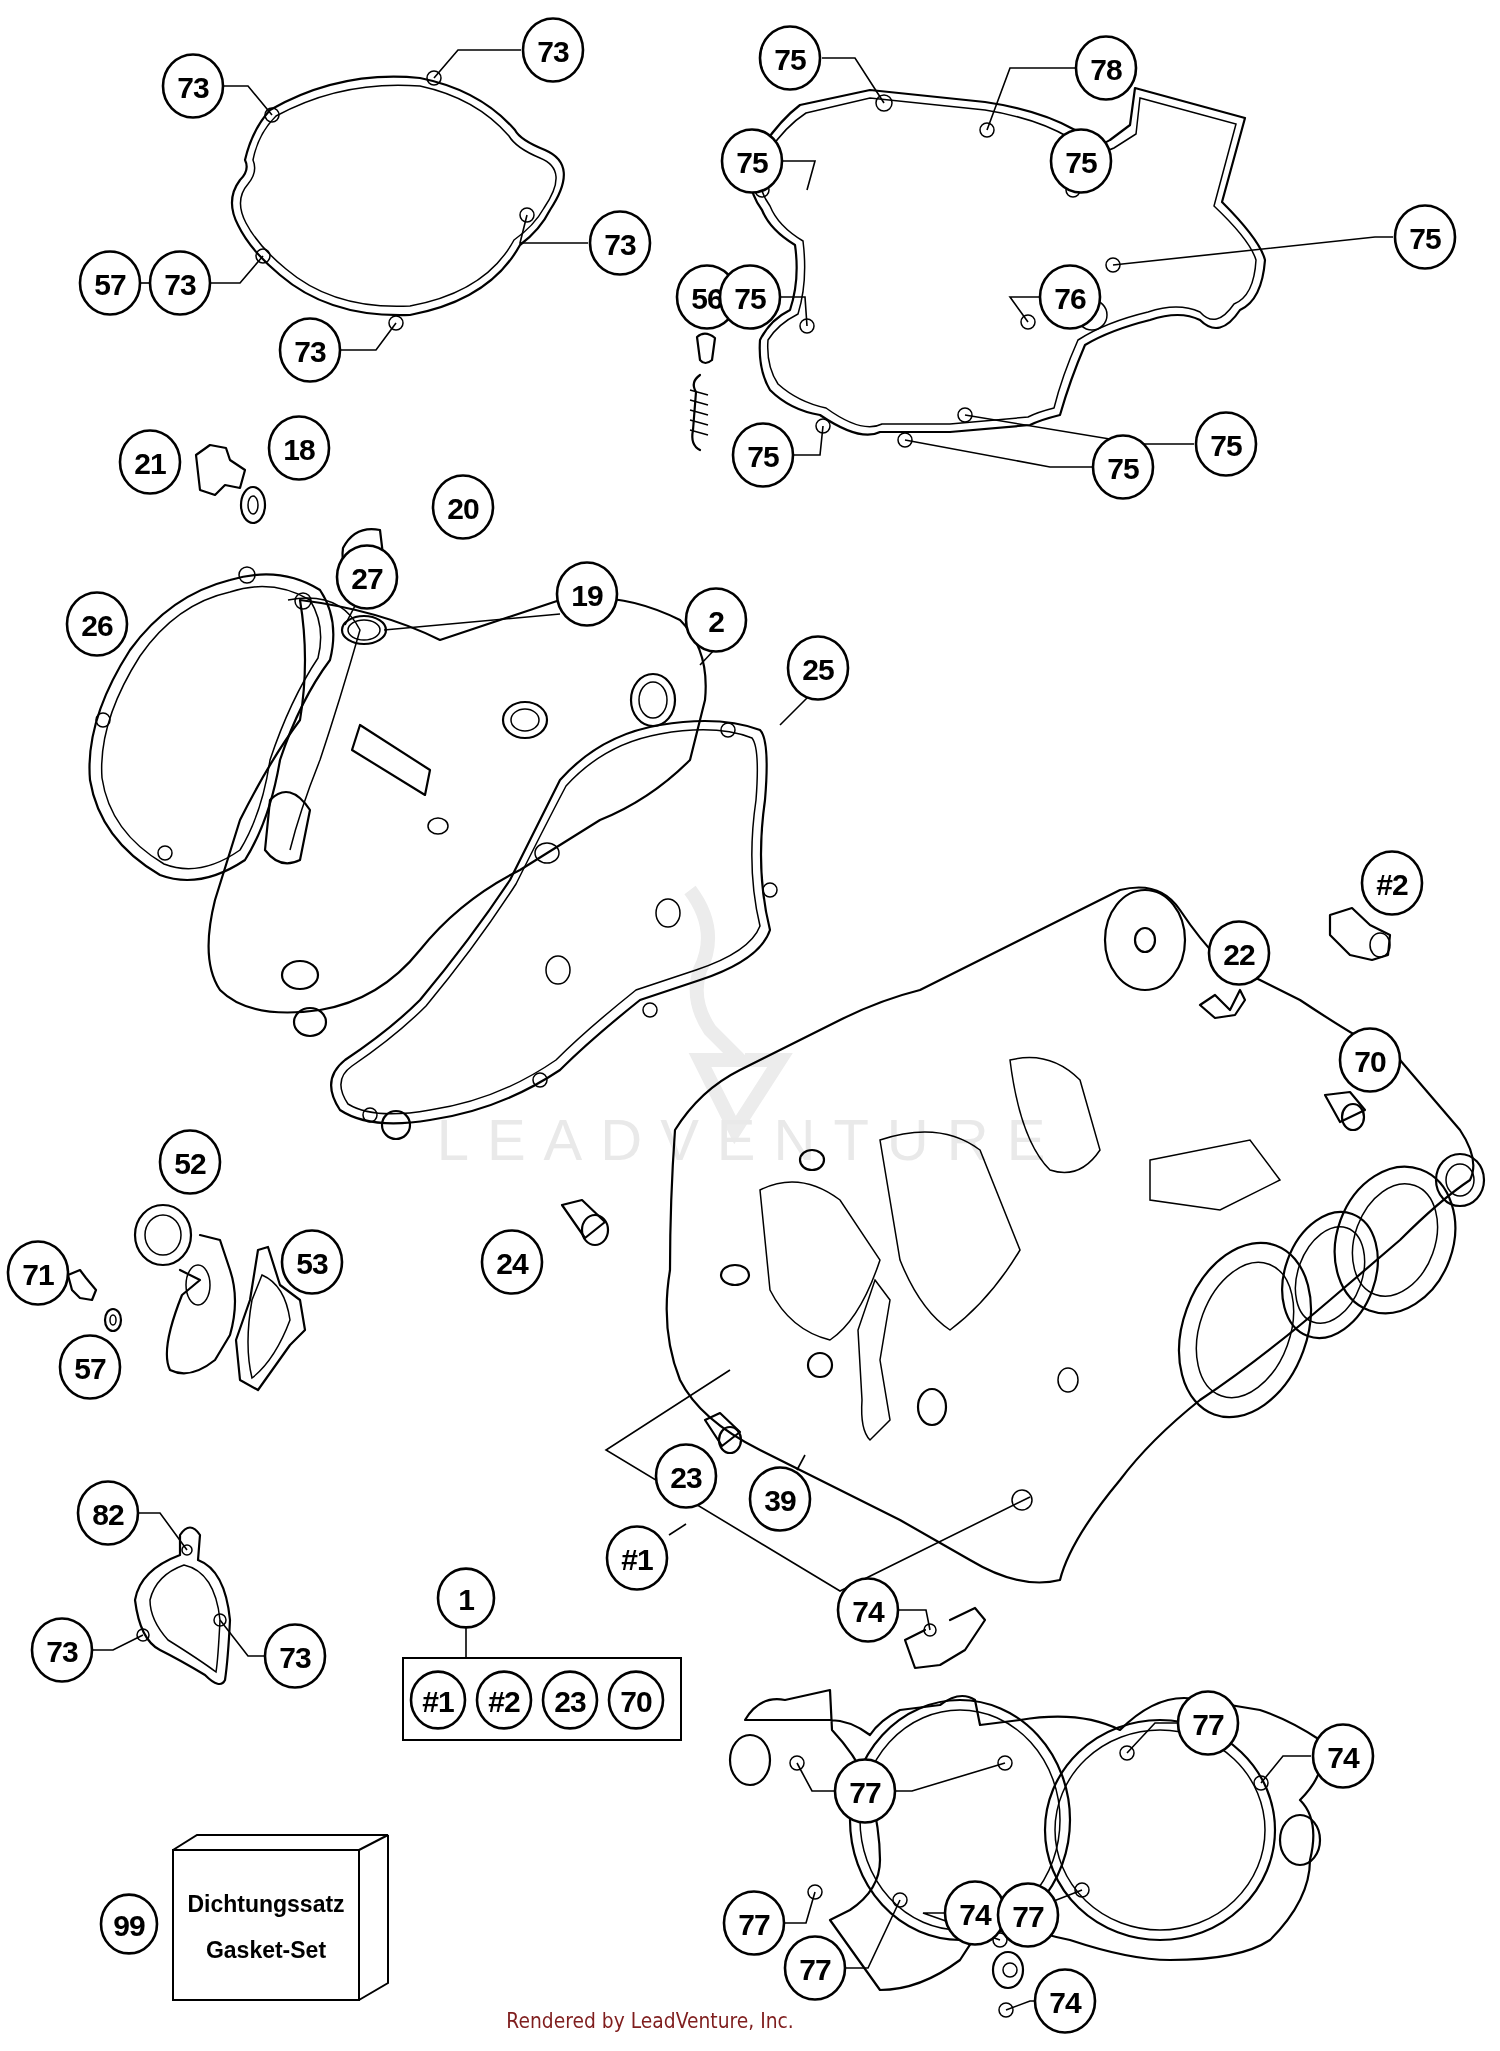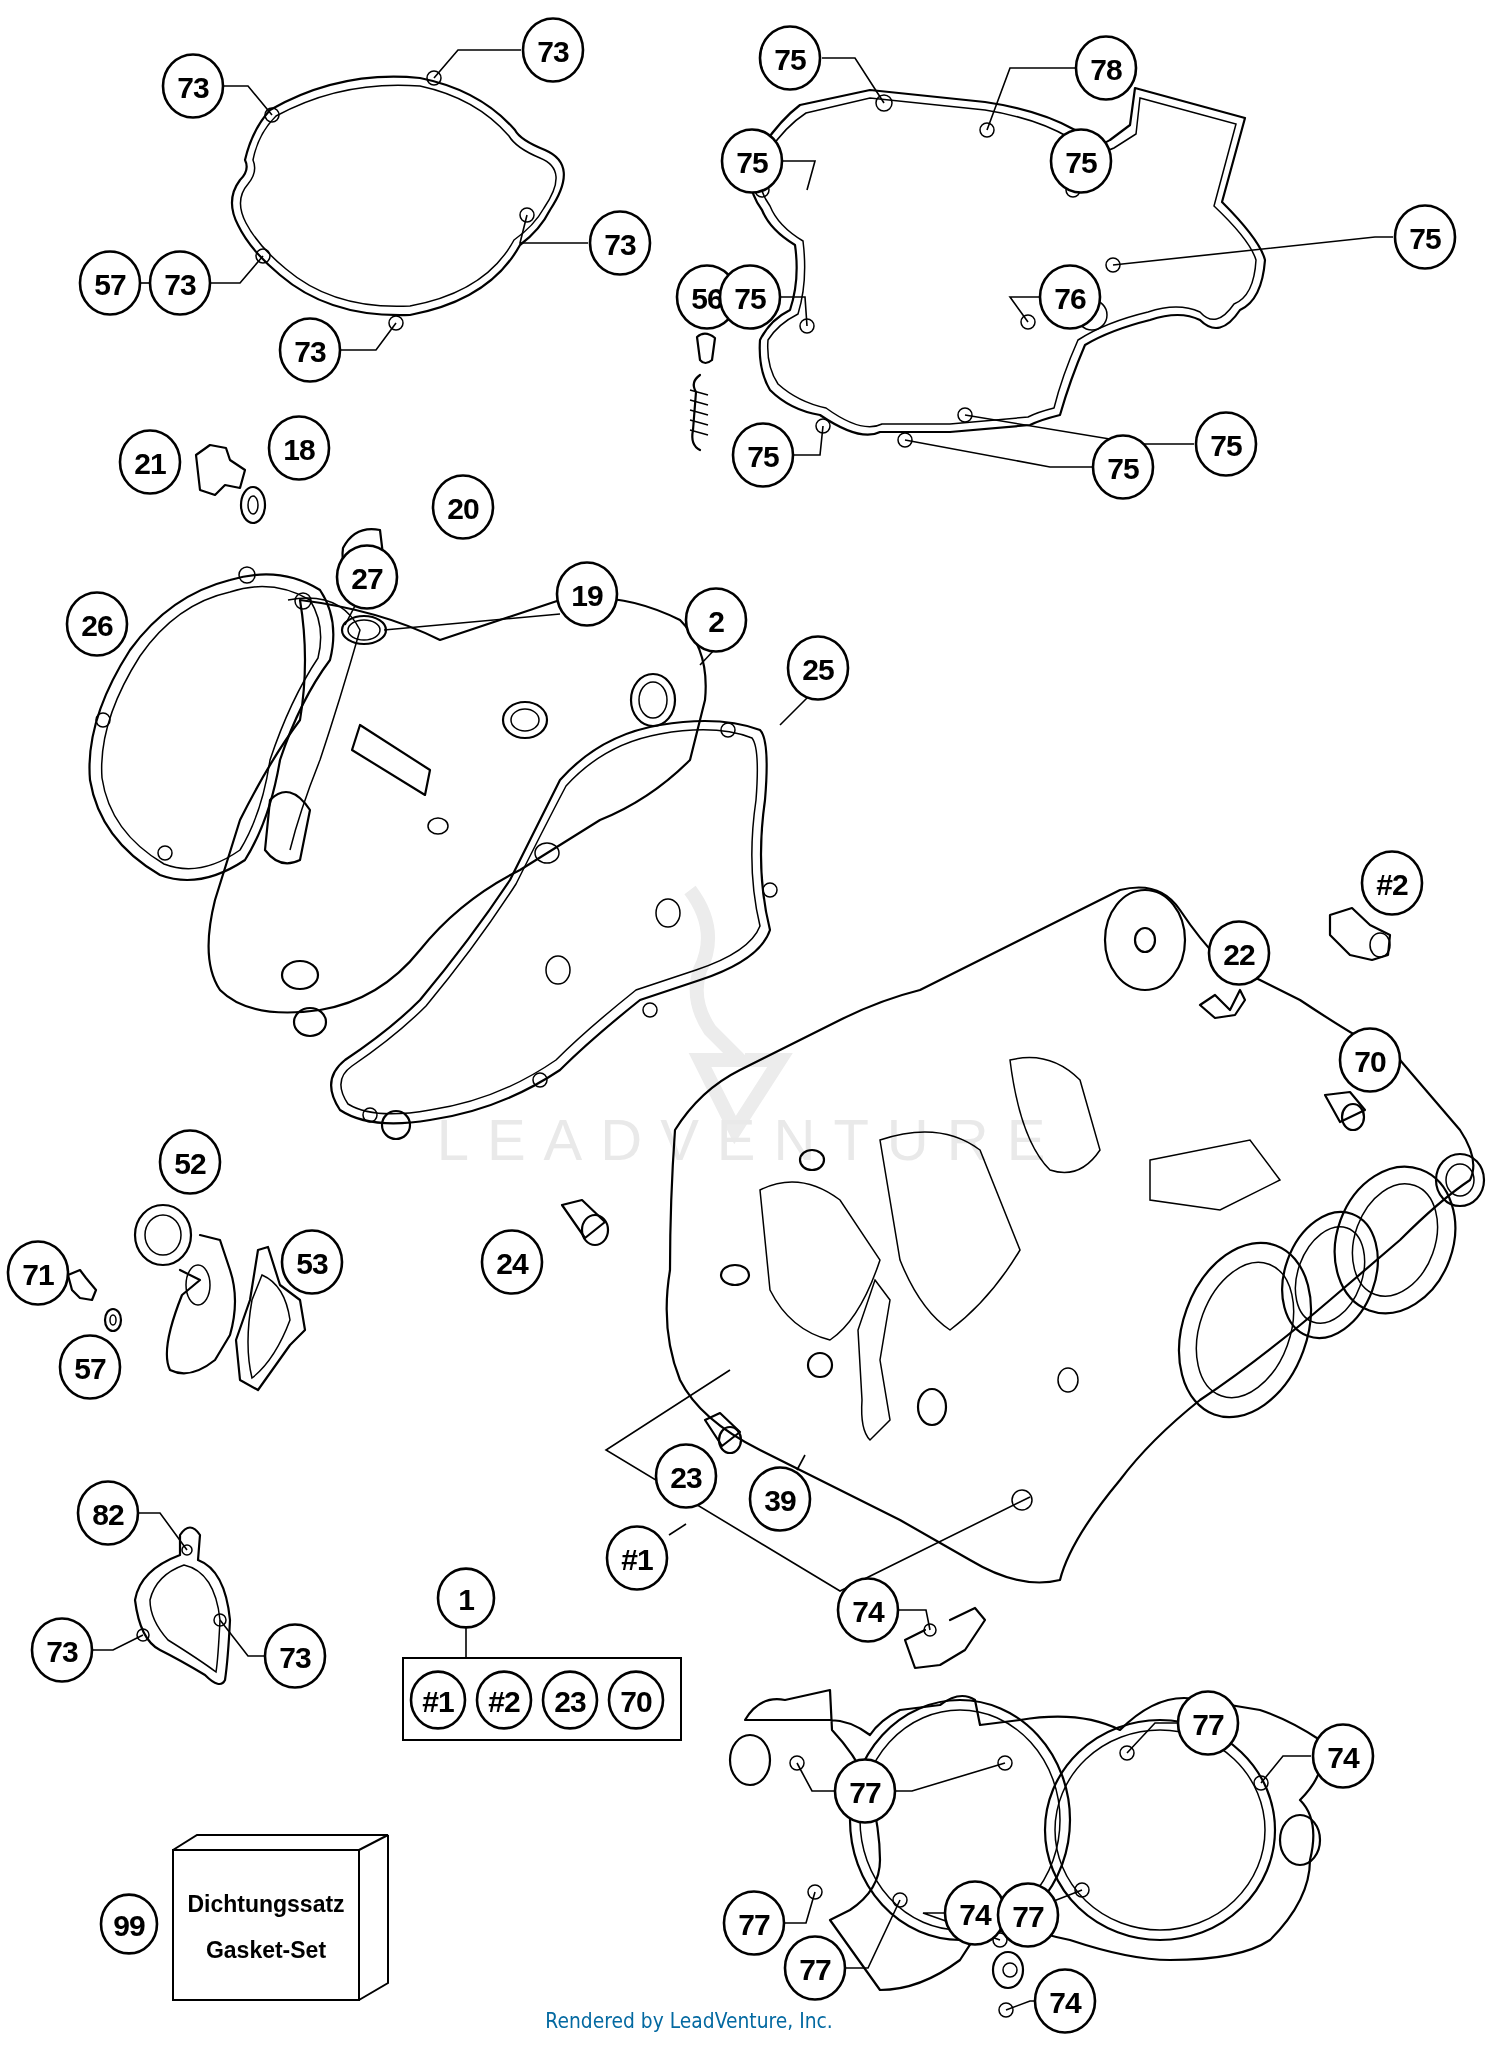--- a/index.html
+++ b/index.html
@@ -11,21 +11,21 @@
   .leader { fill: none; stroke: #000; stroke-width: 1.6; }
   .balloon-circle { fill: #fff; stroke: #000; stroke-width: 2.6; }
   .balloon-text { font-family: "Liberation Sans", sans-serif; font-weight: bold; font-size: 30px;
                   text-anchor: middle; dominant-baseline: central; fill: #000; letter-spacing: -1px; }
   .kit-box { fill: none; stroke: #000; stroke-width: 2; }
   .gasket-box-text { font-family: "Liberation Sans", sans-serif; font-weight: bold; font-size: 23px;
                      text-anchor: middle; fill: #000; }
   .watermark { font-family: "Liberation Sans", sans-serif; font-size: 58px; letter-spacing: 18px;
                fill: #e9e9e9; text-anchor: middle; }
   .footer { position: absolute; left: 0; width: 1300px; top: 2008px; text-align: center;
-            font-family: "DejaVu Sans", sans-serif; font-size: 22px; color: #0369a1; padding-left: 39px; }
+            font-family: "DejaVu Sans", sans-serif; font-size: 22px; color: #7f1d1d; }
   .footer span { display: inline-block; transform: scaleX(0.85); }
 </style>
 </head>
 <body>
 
 <svg id="diagram" viewBox="0 0 1500 2051" xmlns="http://www.w3.org/2000/svg">
 
   <g>
     <path d="M690 890 Q720 930 700 970 Q690 1000 710 1030 L740 1060 L700 1060 L735 1130 L780 1060 L745 1060" fill="none" stroke="#ececec" stroke-width="14"></path>
     <text class="watermark" x="750" y="1160">LEADVENTURE</text>

